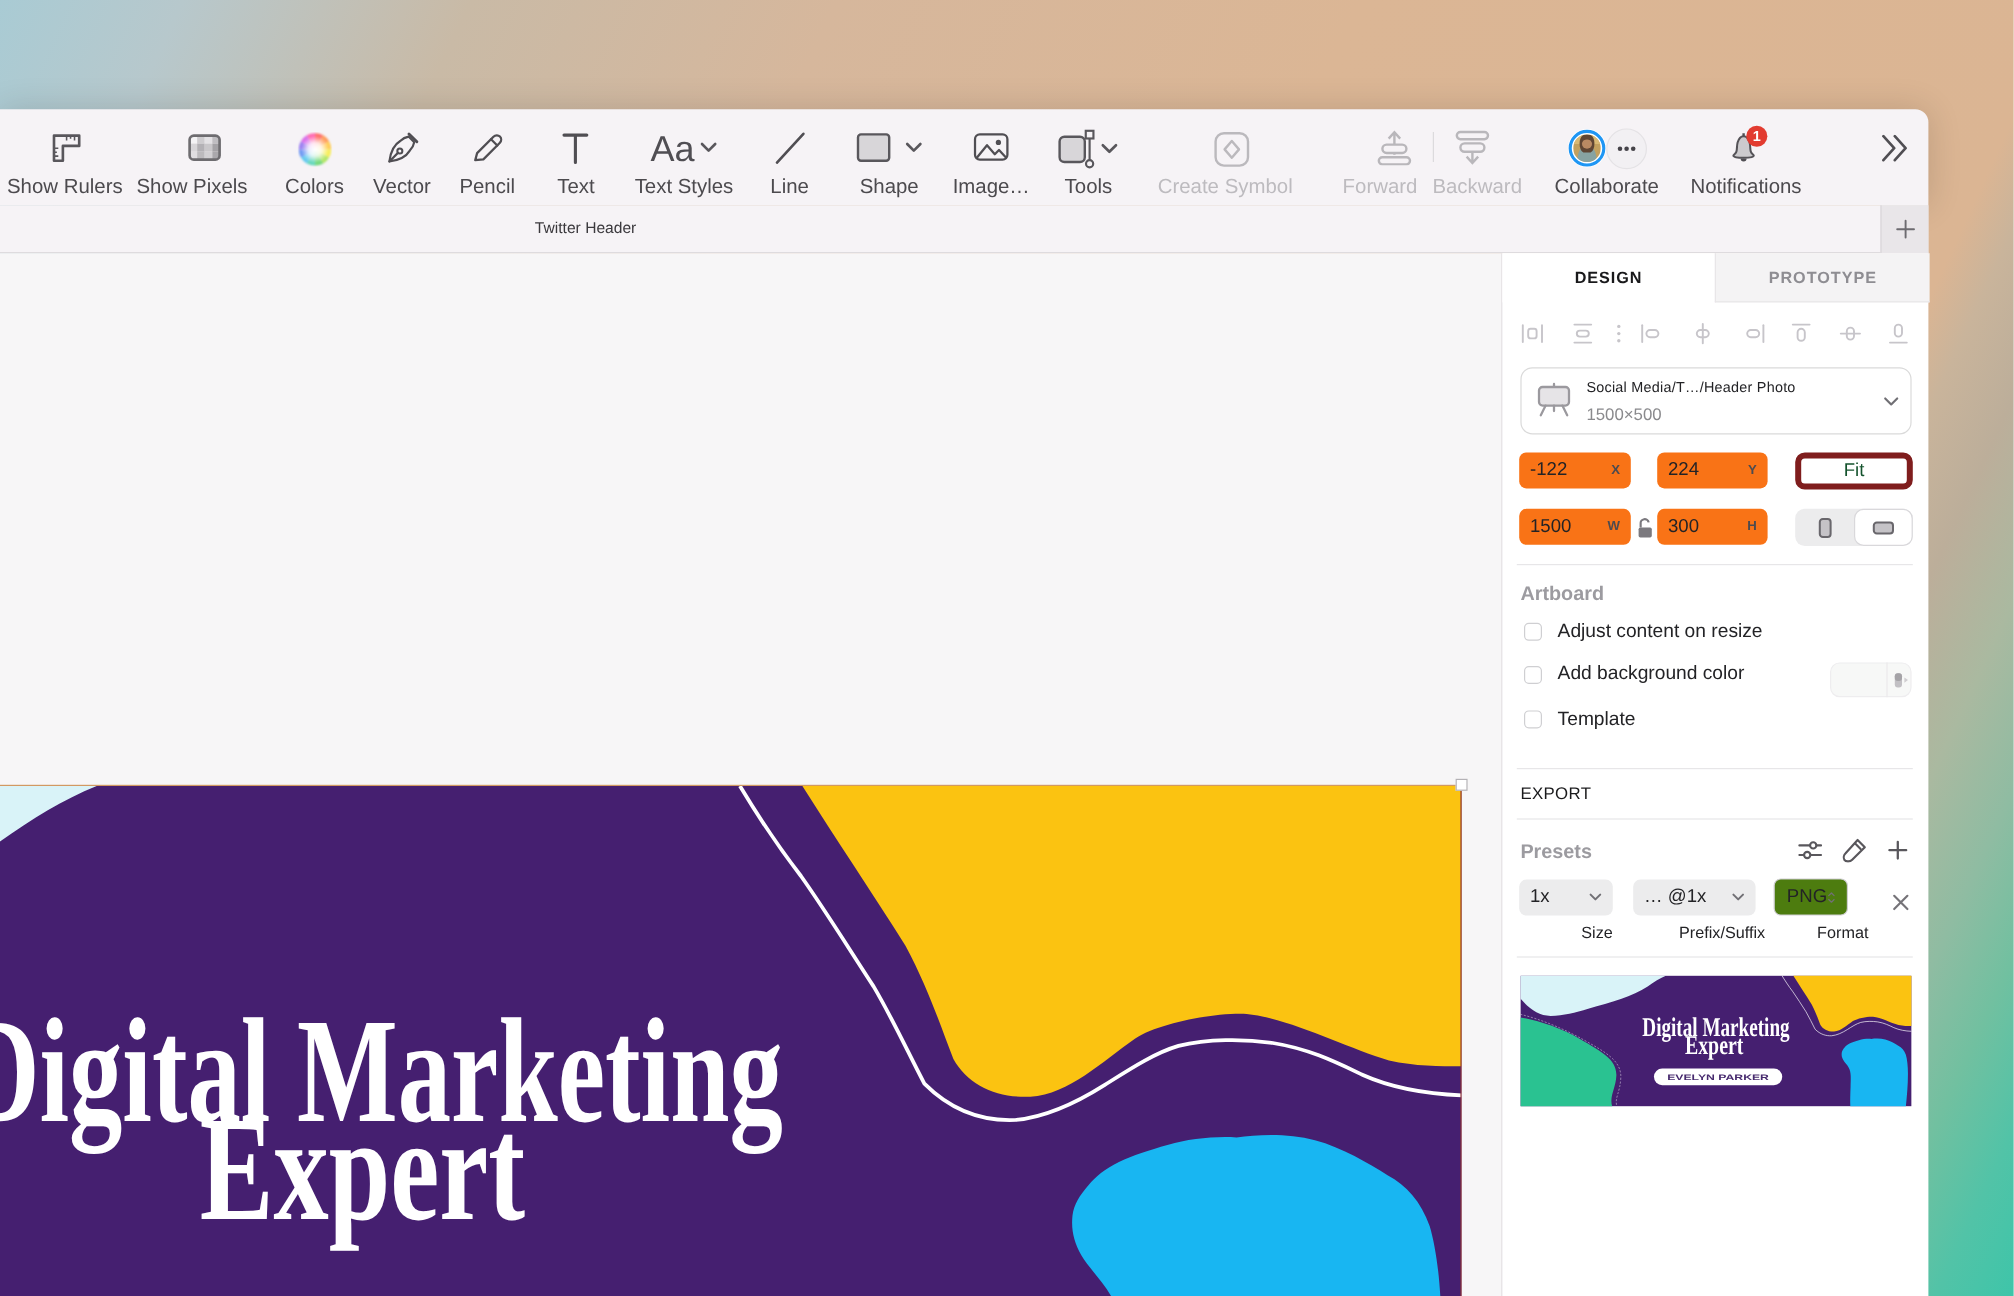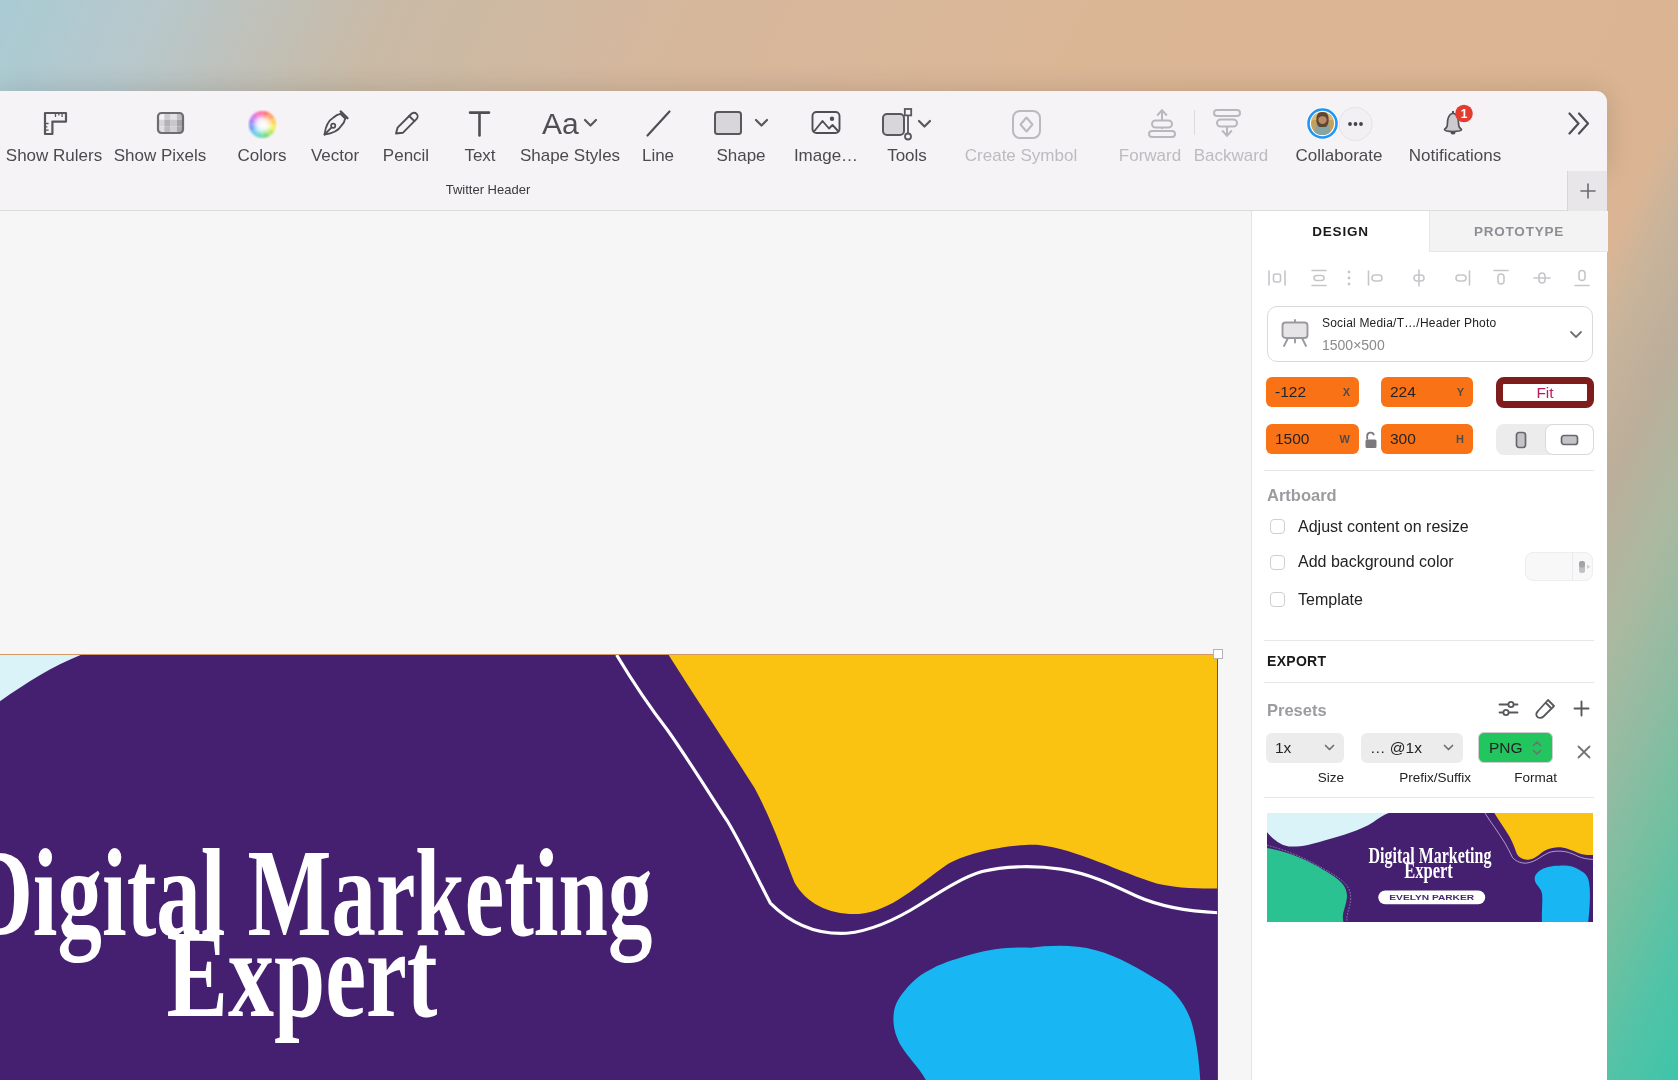--- a/index.html
+++ b/index.html
@@ -16,26 +16,26 @@
 .tlabel{position:absolute;top:146px;height:18px;font-size:17px;color:#4c4a4e;text-align:center;white-space:nowrap}
 .tlabel.dis{color:#bdbbbf}
 .ticon{position:absolute}
 .sep{position:absolute;width:1px;background:#dcdadd}
 
 .tab{position:absolute;top:0;height:41px;font-size:13.5px;font-weight:bold;letter-spacing:.8px;display:flex;align-items:center;justify-content:center}
 #tabdesign{left:0;width:177px;background:#fff;color:#19191b}
 #tabproto{left:177px;width:179px;background:#f4f3f4;color:#8e8d92;border-left:1px solid #e8e6e8;border-bottom:1px solid #e8e6e8}
 .field{position:absolute;height:30px;background:#f97316;border-radius:6px;font-size:15.5px;color:#232326;display:flex;align-items:center;padding:0 9px;justify-content:space-between}
 .field .unit{font-size:11px;font-weight:bold;color:#4c4b50}
-.btn{position:absolute;height:31px;background:#fff;border:7px solid #7f1d1d;border-radius:8px;font-size:15.5px;color:#be185d;display:flex;align-items:center;justify-content:center}
+.btn{position:absolute;height:31px;background:#fff;border:5px solid #7f1d1d;border-radius:8px;font-size:15.5px;color:#14532d;display:flex;align-items:center;justify-content:center}
 .hr{position:absolute;left:12px;width:330px;height:1px;background:#e7e6e8}
 .gray-h{position:absolute;font-size:16.5px;font-weight:bold;color:#9c9ba0}
 .chk{position:absolute;width:15px;height:15px;border:1px solid #cfcfd2;border-radius:4px;background:#fff}
 .chklabel{position:absolute;font-size:16px;color:#232326}
-.blackh{position:absolute;font-size:14px;font-weight:bold;color:#1a1a1c;letter-spacing:.3px}
+.blackh{position:absolute;font-size:14px;font-weight:normal;color:#1a1a1c;letter-spacing:.3px}
 .dd{position:absolute;height:30px;background:#ececed;border-radius:6px;font-size:15.5px;color:#232326;display:flex;align-items:center;justify-content:space-between;padding:0 9px}
 .ddlabel{position:absolute;top:559px;font-size:13.5px;color:#232326;text-align:right}
 </style>
 </head>
 <body>
 <svg width="0" height="0" style="position:absolute">
  <defs>
   <g id="artwork">
    <rect width="1500" height="500" fill="#451f70"></rect>
    <path d="M0,0 L560,0 C535,10 512,25 488,42 C430,80 348,102 260,127 C210,142 166,154 116,154 C70,154 35,128 0,88 Z" fill="#d9f3f8"></path>
@@ -204,21 +204,21 @@
 <svg class="ticon" style="left:1567px;top:112px" width="24" height="23" viewBox="0 0 24 23">
  <path d="M2.5 1.5 l9 10 l-9 10 M12 1.5 l9 10 l-9 10" fill="none" stroke="#504e53" stroke-width="2.2" stroke-linecap="round" stroke-linejoin="round"></path>
 </svg>
 
 <div class="tlabel" style="left:-26px;width:160px">Show Rulers</div>
 <div class="tlabel" style="left:90px;width:140px">Show Pixels</div>
 <div class="tlabel" style="left:182px;width:160px">Colors</div>
 <div class="tlabel" style="left:255px;width:160px">Vector</div>
 <div class="tlabel" style="left:326px;width:160px">Pencil</div>
 <div class="tlabel" style="left:400px;width:160px">Text</div>
-<div class="tlabel" style="left:490px;width:160px">Shape Styles</div>
+<div class="tlabel" style="left:490px;width:160px">Text Styles</div>
 <div class="tlabel" style="left:578px;width:160px">Line</div>
 <div class="tlabel" style="left:661px;width:160px">Shape</div>
 <div class="tlabel" style="left:746px;width:160px">Image…</div>
 <div class="tlabel" style="left:827px;width:160px">Tools</div>
 <div class="tlabel dis" style="left:941px;width:160px">Create Symbol</div>
 <div class="tlabel dis" style="left:1070px;width:160px">Forward</div>
 <div class="tlabel dis" style="left:1151px;width:160px">Backward</div>
 <div class="tlabel" style="left:1259px;width:160px">Collaborate</div>
 <div class="tlabel" style="left:1375px;width:160px">Notifications</div>
 <div class="abs" id="canvas">
@@ -353,21 +353,21 @@
       <svg width="11" height="8" viewBox="0 0 11 8">
         <path d="M1.5 1.5 l4 4 l4 -4" fill="none" stroke="#717075" stroke-width="1.7" stroke-linecap="round" stroke-linejoin="round"></path>
       </svg>
     </div>
  <div class="dd" style="left:109px;top:522px;width:102px">
       <span>… @1x</span>
       <svg width="11" height="8" viewBox="0 0 11 8">
         <path d="M1.5 1.5 l4 4 l4 -4" fill="none" stroke="#717075" stroke-width="1.7" stroke-linecap="round" stroke-linejoin="round"></path>
       </svg>
     </div>
- <div class="abs" style="left:226px;top:521px;width:75px;height:31px;background:#22c55e;border:1px solid #cfced1;border-radius:6px;display:flex;align-items:center;padding:0 10px;font-size:15.5px;color:#232326;justify-content:space-between">PNG<svg width="10" height="16" viewBox="0 0 10 16">
+ <div class="abs" style="left:226px;top:521px;width:62px;height:31px;background:#4d7c0f;border:1px solid #cfced1;border-radius:6px;display:flex;align-items:center;padding:0 10px;font-size:15.5px;color:#232326;justify-content:space-between">PNG<svg width="10" height="16" viewBox="0 0 10 16">
         <path d="M1.5 5.5 L5 2 L8.5 5.5 M1.5 10.5 L5 14 L8.5 10.5" fill="none" stroke="#717075" stroke-width="1.6" stroke-linecap="round" stroke-linejoin="round"></path>
       </svg></div>
  <svg class="abs" style="left:324px;top:533px" width="16" height="16" viewBox="0 0 16 16">
       <path d="M2.5 2.5 L13.5 13.5 M13.5 2.5 L2.5 13.5" stroke="#757378" stroke-width="1.8" stroke-linecap="round"></path>
     </svg>
  <div class="ddlabel" style="left:12px;width:80px">Size</div>
  <div class="ddlabel" style="left:99px;width:120px">Prefix/Suffix</div>
  <div class="ddlabel" style="left:225px;width:80px">Format</div>
  <div class="hr" style="top:586px"></div>
  <svg class="abs" style="left:15px;top:602px" width="326" height="109" viewBox="0 0 1500 500" preserveAspectRatio="none">

